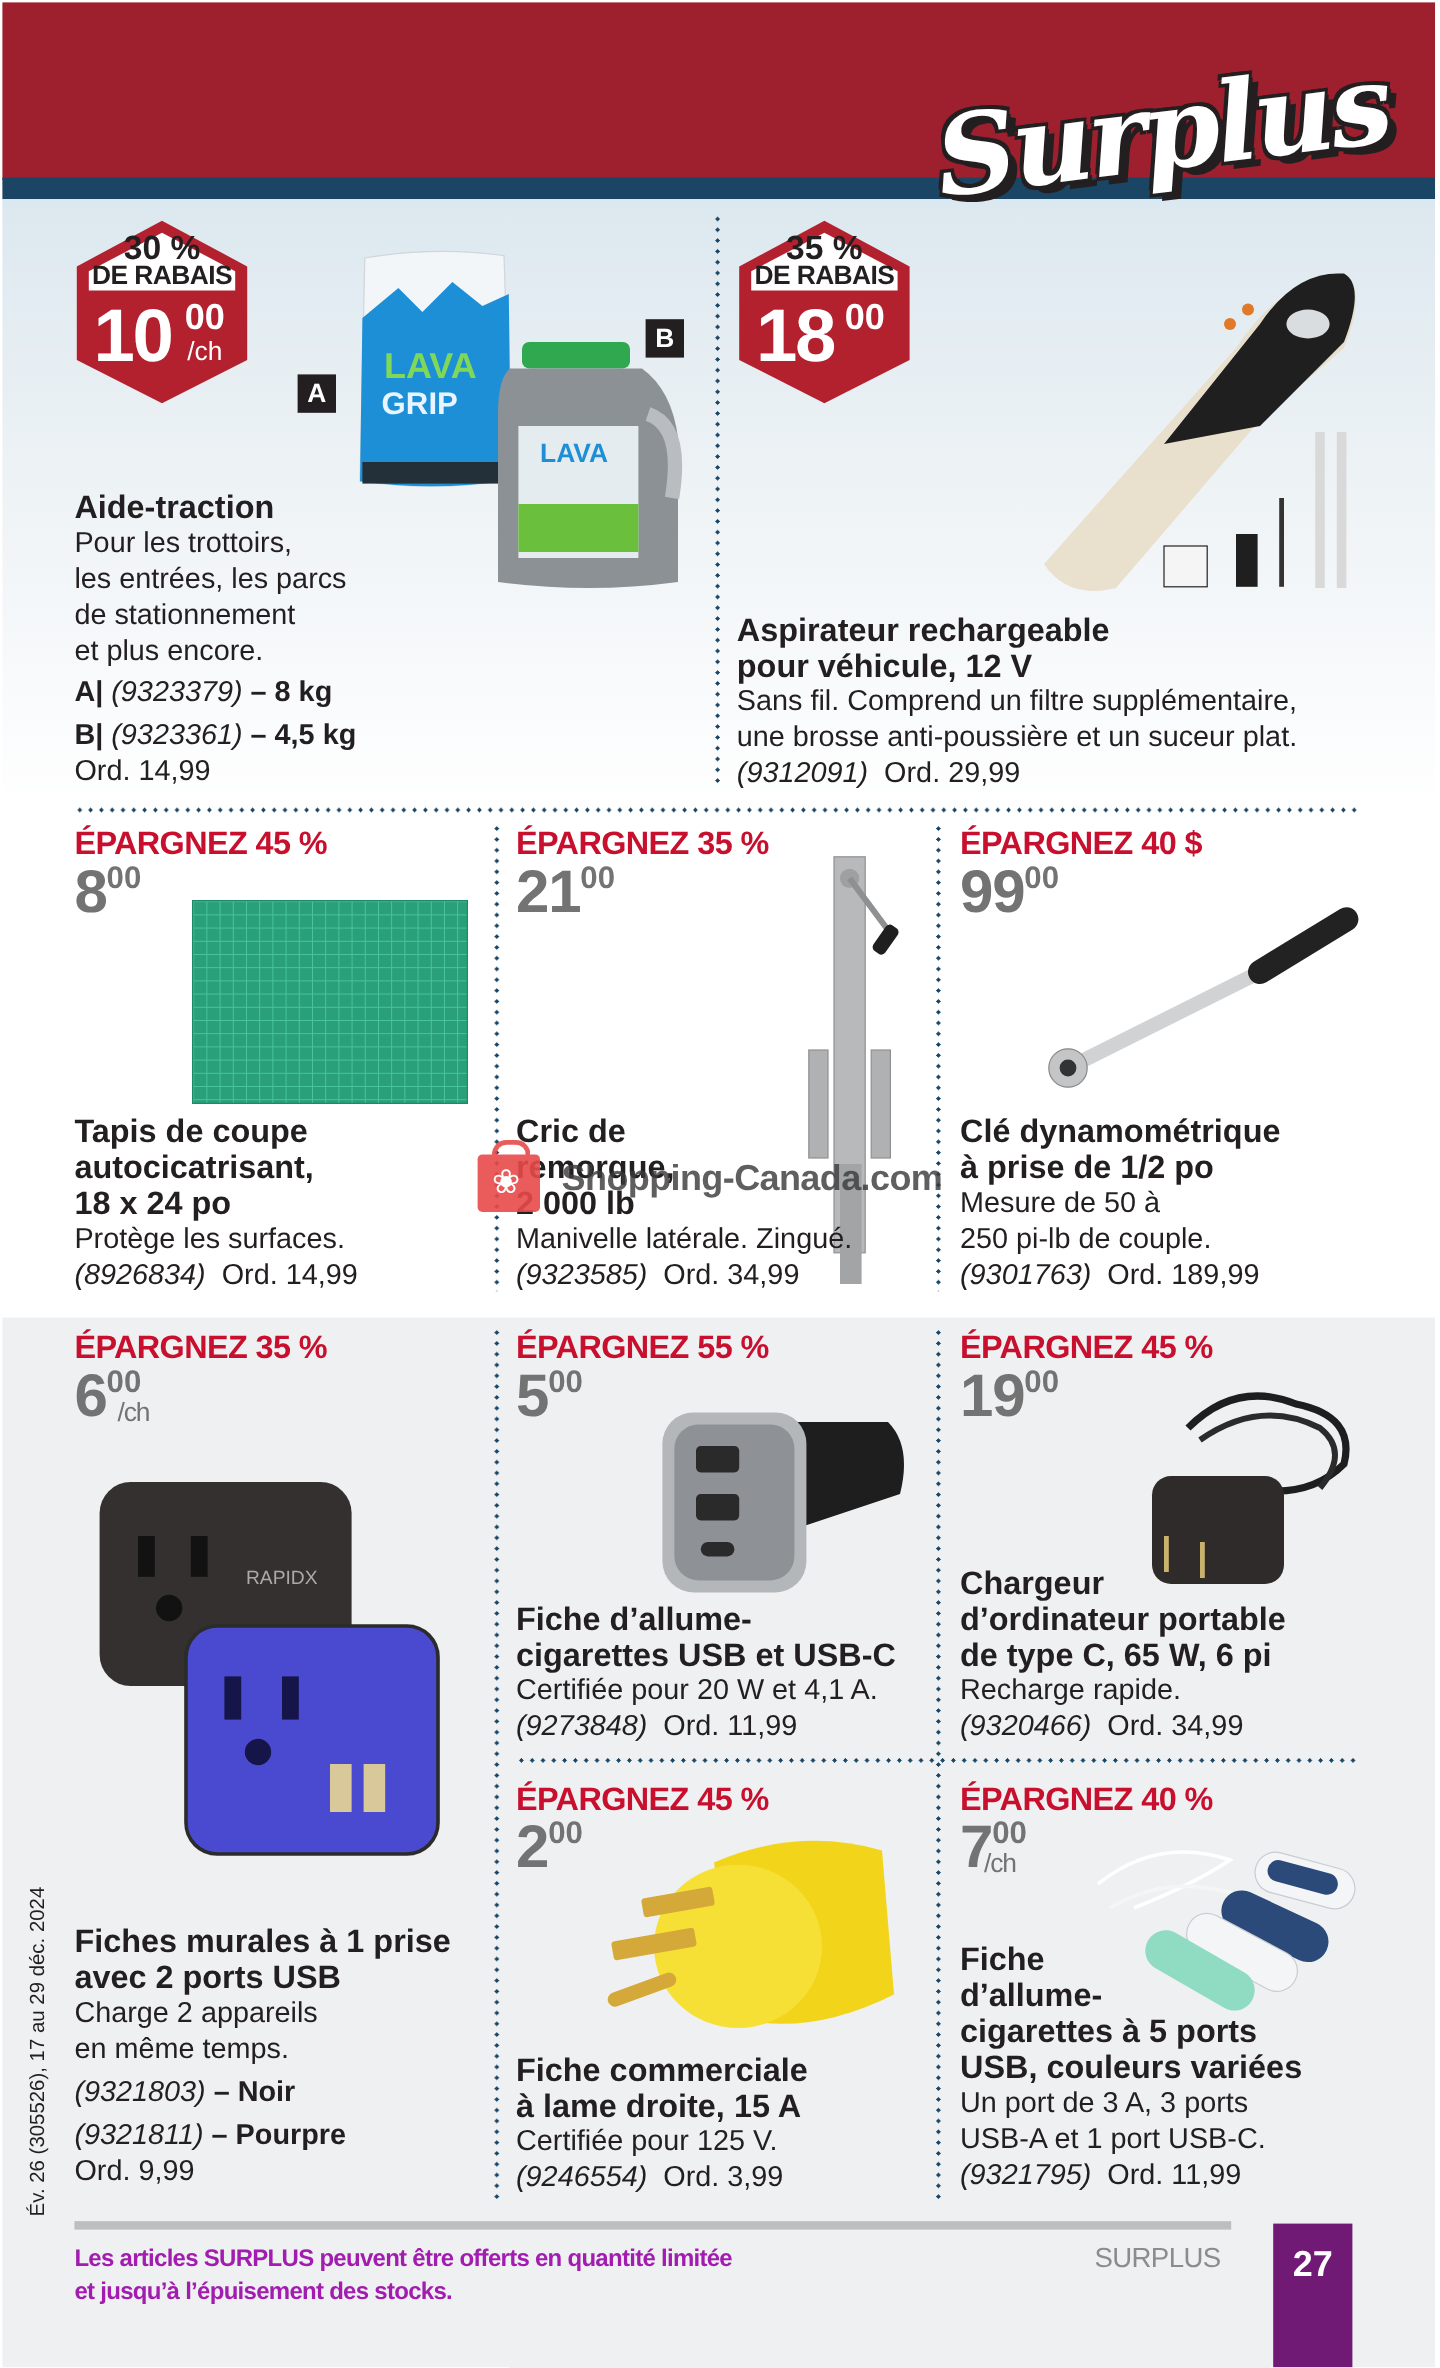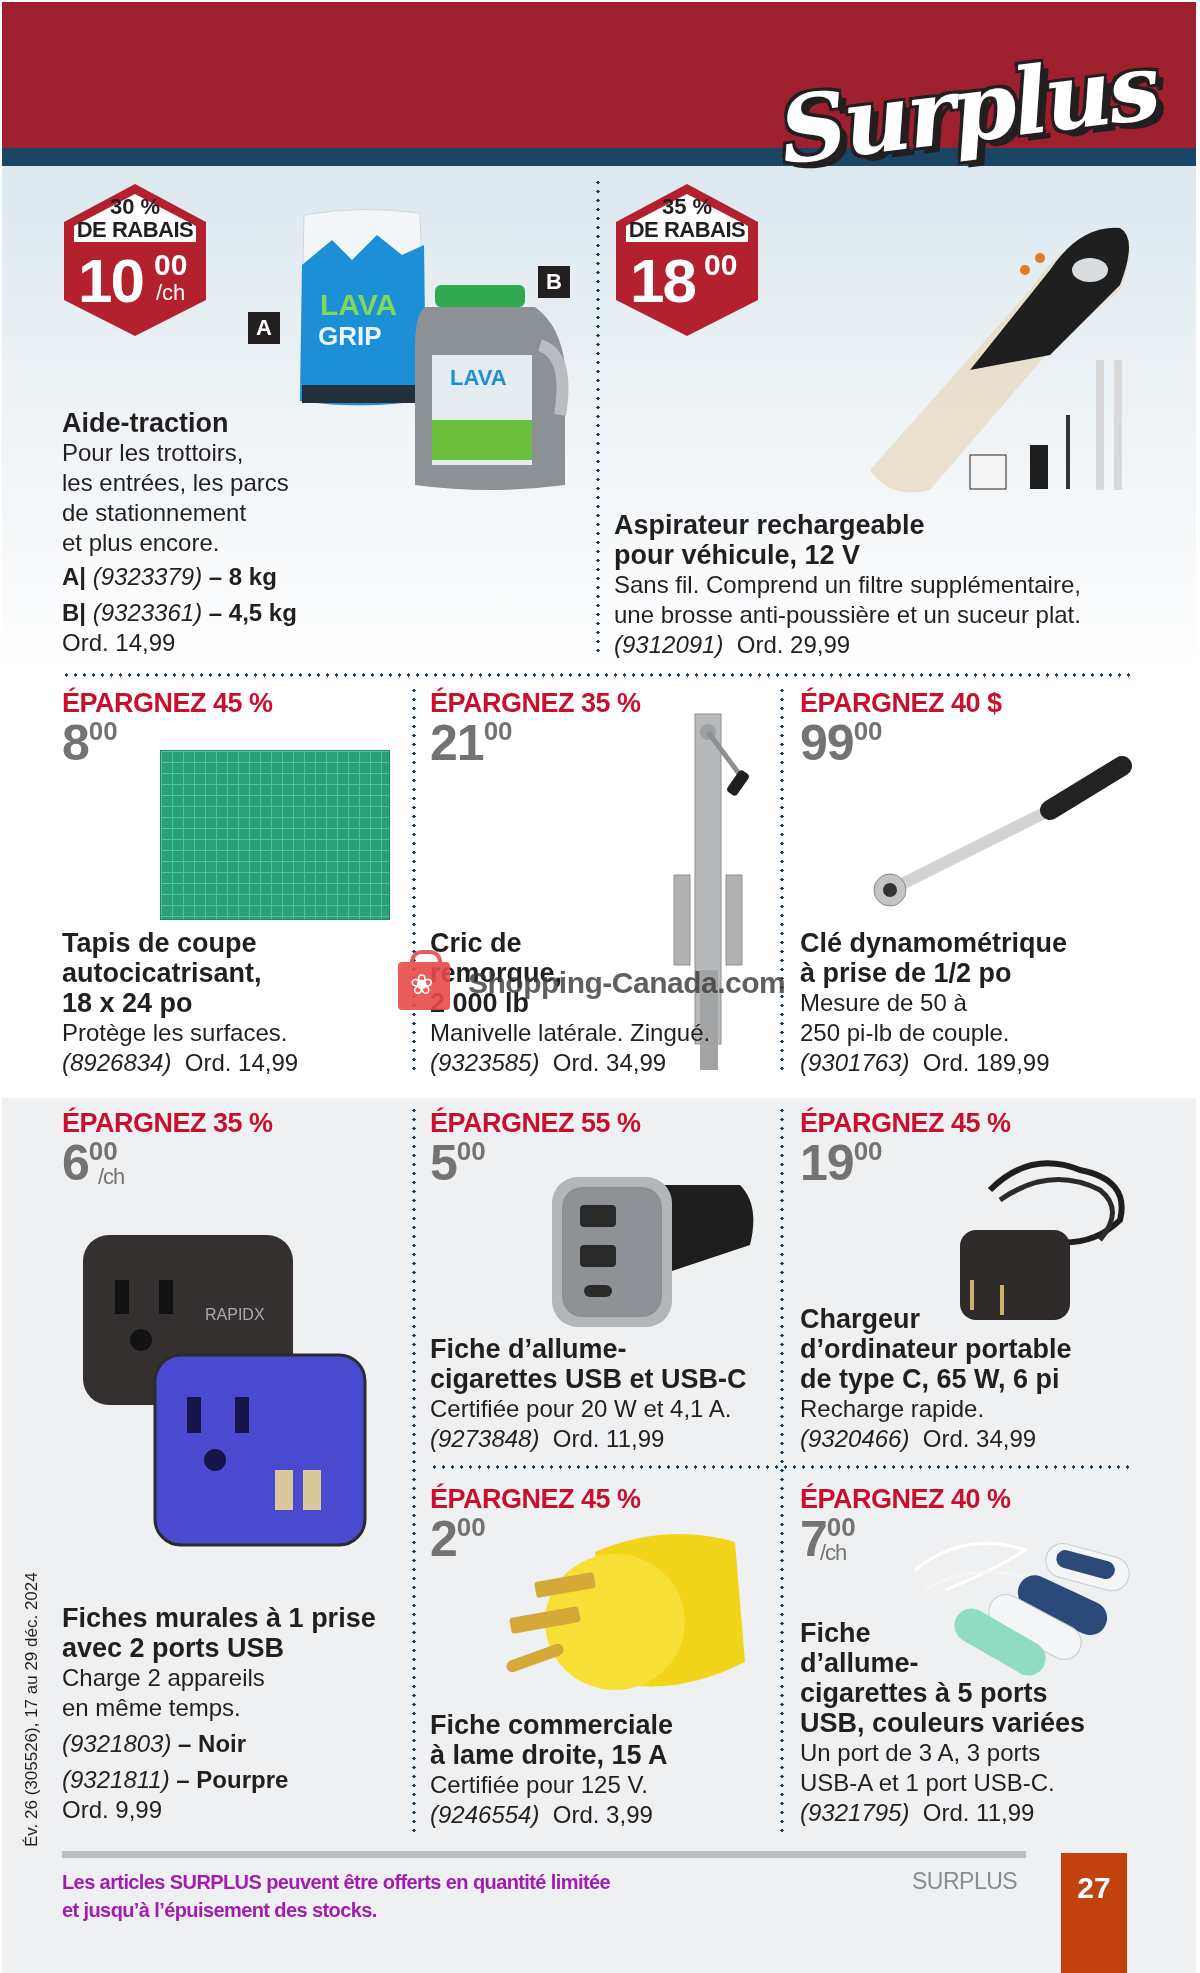--- a/index.html
+++ b/index.html
@@ -13,21 +13,21 @@
   .hdr-snow { position: absolute; left: 2px; top: 166px; width: 1194px; height: 510px;
     background: linear-gradient(180deg, #dce8ef 0%, #edf2f5 45%, #ffffff 100%); }
   .logo { position: absolute; left: 780px; top: 56px; width: 360px; height: 120px; transform: rotate(-7deg); }
   .logo-text { font-family: "DejaVu Serif", serif; font-style: italic; font-weight: bold; font-size: 92px;
     color: #ffffff; letter-spacing: -3px;
     text-shadow: 3px 3px 0 #231f20, -3px -3px 0 #231f20, 3px -3px 0 #231f20, -3px 3px 0 #231f20, 7px 7px 0 #231f20; }
 
   
   .hex { position: absolute; width: 150px; height: 160px; }
   .hex svg { position: absolute; left: 0; top: 0; }
-  .hex .hx-pct { position: absolute; left: 0; width: 150px; top: 16px; text-align: center; font-weight: bold; font-size: 22px; color: #231f20; line-height: 22px; }
+  .hex .hx-pct { position: absolute; left: 0; width: 150px; top: 16px; text-align: center; font-weight: bold; font-size: 28px; color: #231f20; line-height: 22px; }
   .hex .hx-rab { position: absolute; left: 0; width: 150px; top: 38px; text-align: center; font-weight: bold; font-size: 22px; color: #231f20; letter-spacing: -0.5px; line-height: 24px; }
   .hex .hx-price { position: absolute; left: 14px; top: 66px; color: #ffffff; font-weight: bold; font-size: 62px; line-height: 62px; letter-spacing: -2px; }
   .hex .hx-cents { position: absolute; color: #ffffff; font-weight: bold; font-size: 30px; line-height: 30px; }
   .hex .hx-unit { position: absolute; color: #ffffff; font-size: 22px; line-height: 22px; }
 
   
   .tag { position: absolute; width: 32px; height: 32px; background: #231f20; color: #fff; font-weight: bold; font-size: 22px; text-align: center; line-height: 32px; }
 
   
   .txt { position: absolute; font-size: 24px; line-height: 30px; color: #231f20; }
@@ -48,21 +48,21 @@
 
   .grey-zone { position: absolute; left: 2px; top: 1098px; width: 1194px; height: 875px; background: #eef0f2; }
 
   
   .img { position: absolute; }
 
   
   .foot-bar { position: absolute; left: 62px; top: 1851px; width: 964px; height: 7px; background: #bcbec0; }
   .foot-note { position: absolute; left: 62px; top: 1868px; font-size: 20px; line-height: 28px; font-weight: bold; color: #a21caf; letter-spacing: -0.6px; }
   .foot-surplus { position: absolute; left: 912px; top: 1868px; font-size: 23px; color: #8a8c8e; letter-spacing: -0.5px; }
-  .pagebox { position: absolute; left: 1061px; top: 1853px; width: 66px; height: 120px; background: #c2410c; }
+  .pagebox { position: absolute; left: 1061px; top: 1853px; width: 66px; height: 120px; background: #701a75; }
   .pagebox span { position: absolute; left: 0; width: 66px; top: 18px; text-align: center; color: #ffffff; font-weight: bold; font-size: 30px; }
 
   .side { position: absolute; left: 22px; top: 1847px; transform-origin: left top; transform: rotate(-90deg); font-size: 17px; color: #231f20; white-space: nowrap; }
 
   
   .wm { position: absolute; left: 398px; top: 950px; width: 420px; height: 60px; }
   .wm-bag { position: absolute; left: 0; top: 12px; width: 52px; height: 48px; background: #e84a4a; border-radius: 4px; opacity: 0.9; }
   .wm-bag:before { content: ""; position: absolute; left: 12px; top: -12px; width: 24px; height: 16px; border: 4px solid #e84a4a; border-bottom: none; border-radius: 12px 12px 0 0; }
   .wm-leaf { position: absolute; left: 12px; top: 8px; color: #ffffff; font-size: 28px; line-height: 30px; }
   .wm-text { position: absolute; left: 70px; top: 16px; font-weight: bold; font-size: 30px; color: rgba(60,60,60,0.82); letter-spacing: -0.5px; white-space: nowrap; }

